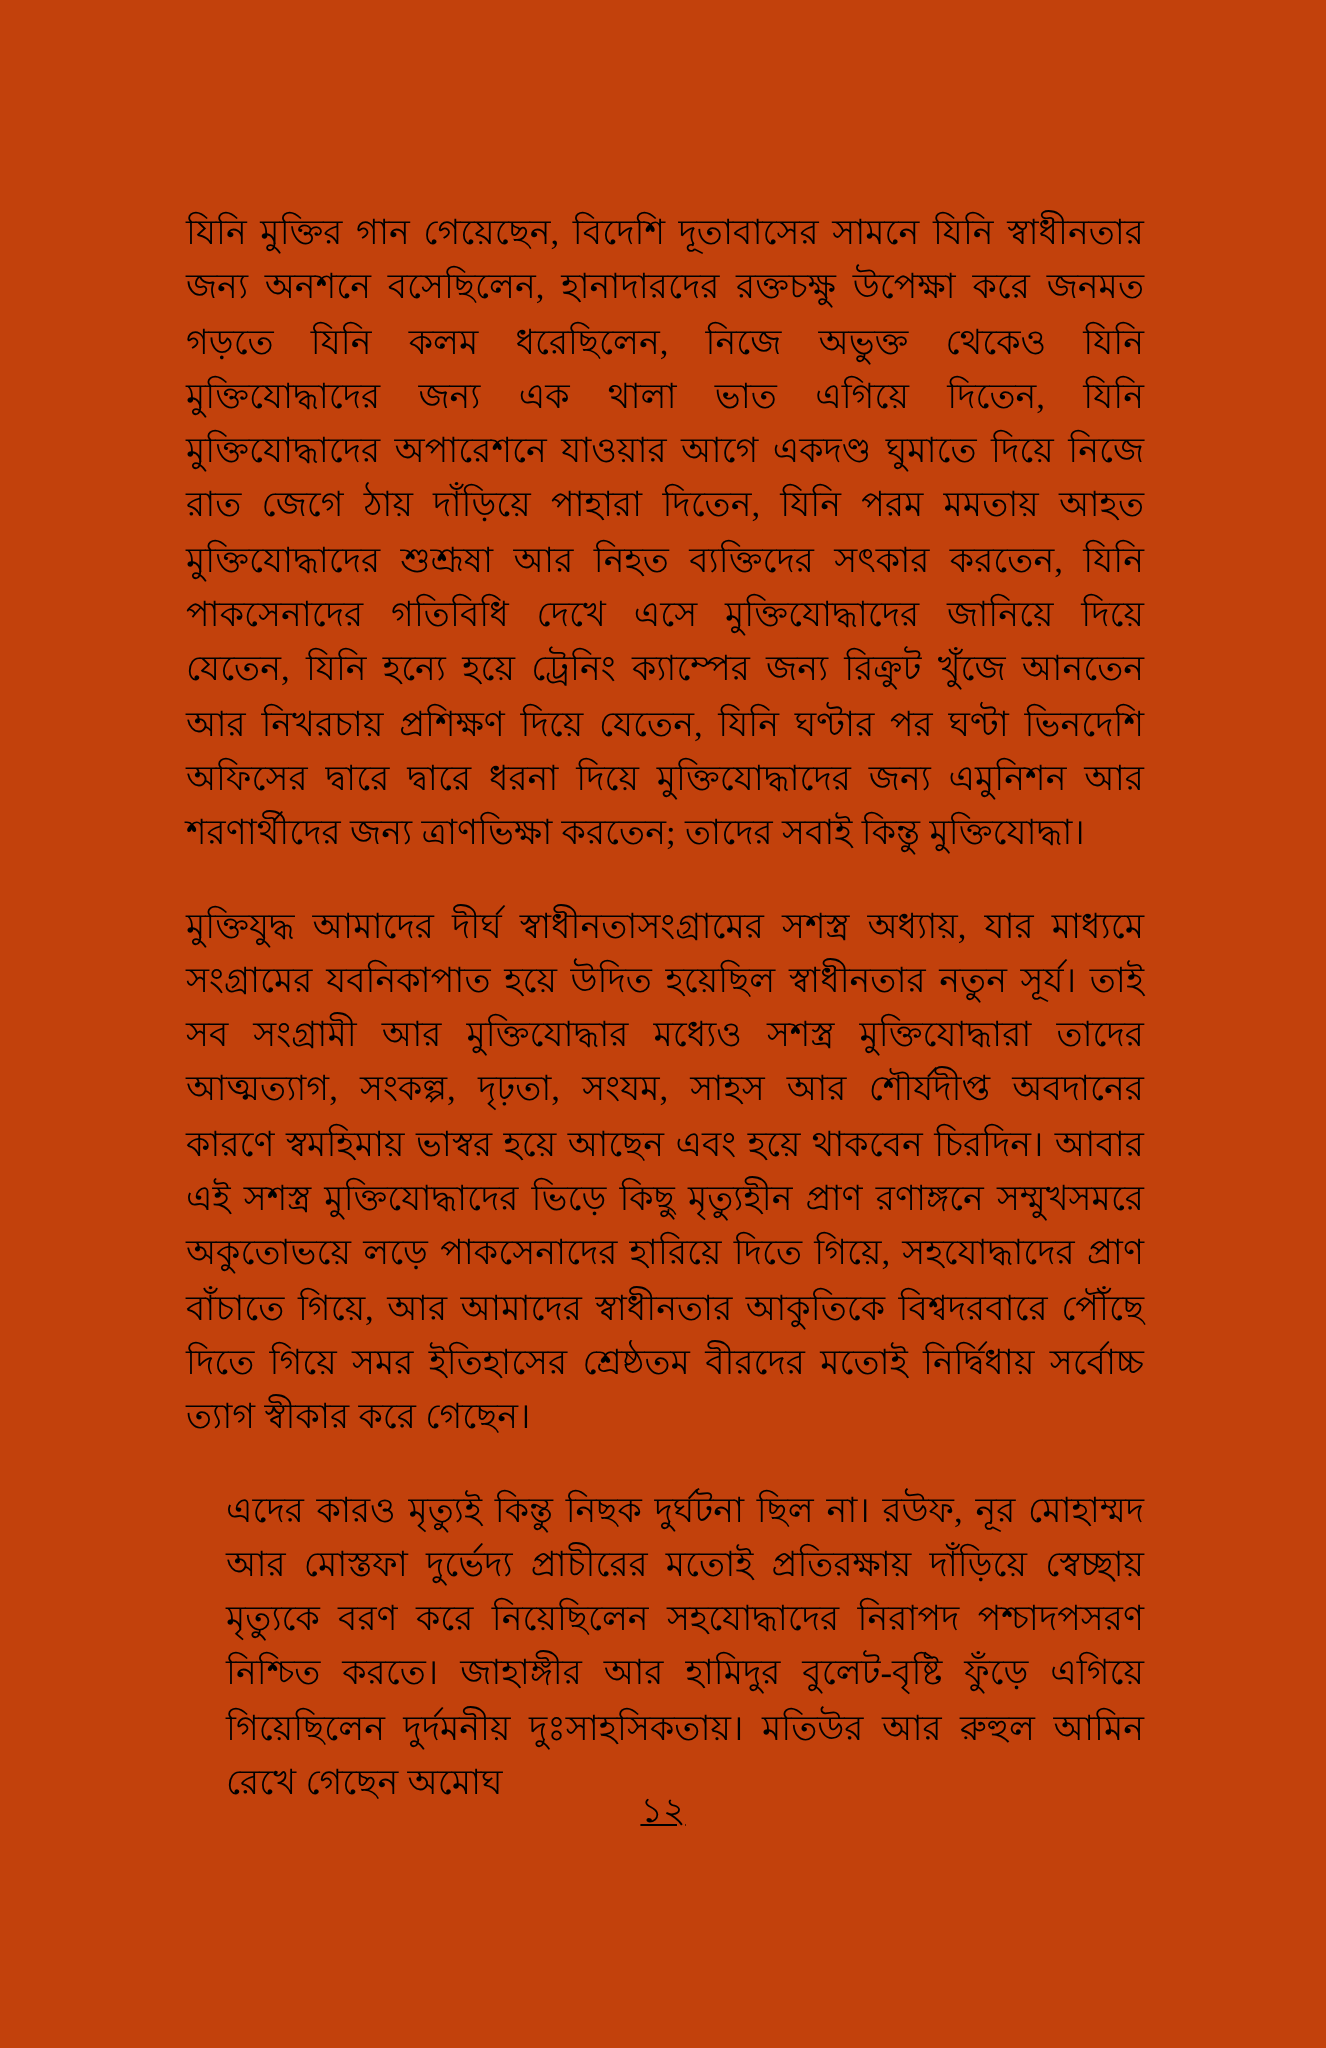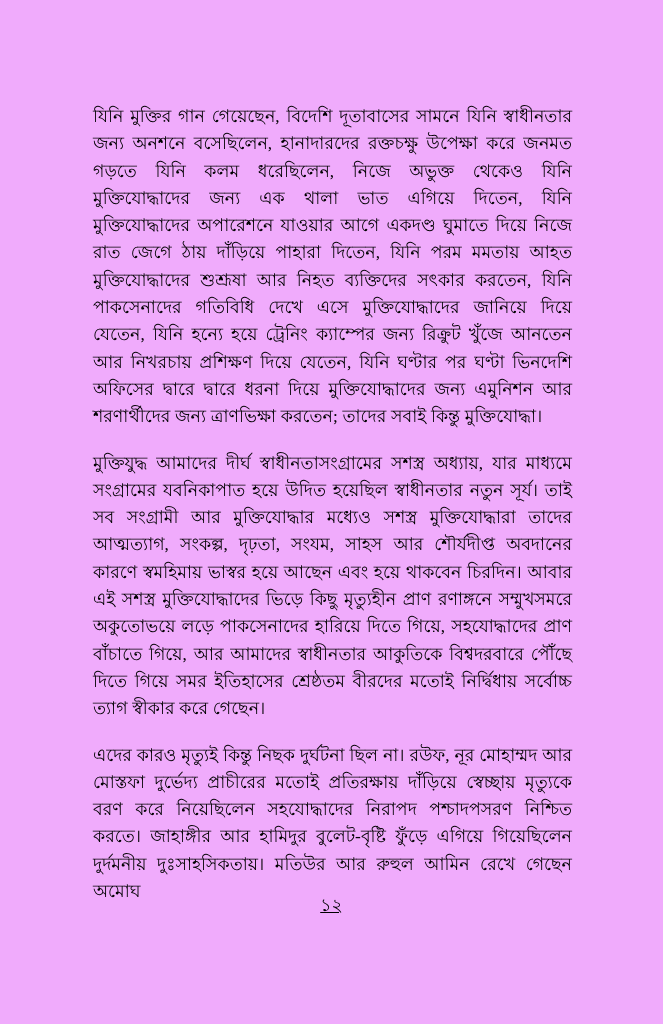--- a/index.html
+++ b/index.html
@@ -15,21 +15,21 @@
     font-family: "Liberation Serif", "DejaVu Serif", serif;
     color: #000000;
   }
 
   .page {
     position: absolute;
     left: 0;
     top: 0;
     width: 663px;
     height: 1024px;
-    background: #f0abfc;
+    background: #c2410c;
   }
 
   .text-column {
     position: absolute;
     left: 93px;
     top: 103px;
     width: 479px;
   }
 
   .para {
@@ -39,20 +39,21 @@
     font-size: 17.4px;
     line-height: 27.3px;
     color: #000000;
     word-spacing: 0.02em;
     hyphens: none;
     text-align-last: left;
   }
 
   .para:last-of-type {
     margin-bottom: 0;
+    margin-left: 20px;
   }
 
   .page-number {
     position: absolute;
     left: 0;
     top: 893px;
     width: 663px;
     text-align: center;
     font-size: 17.4px;
     line-height: 24px;

